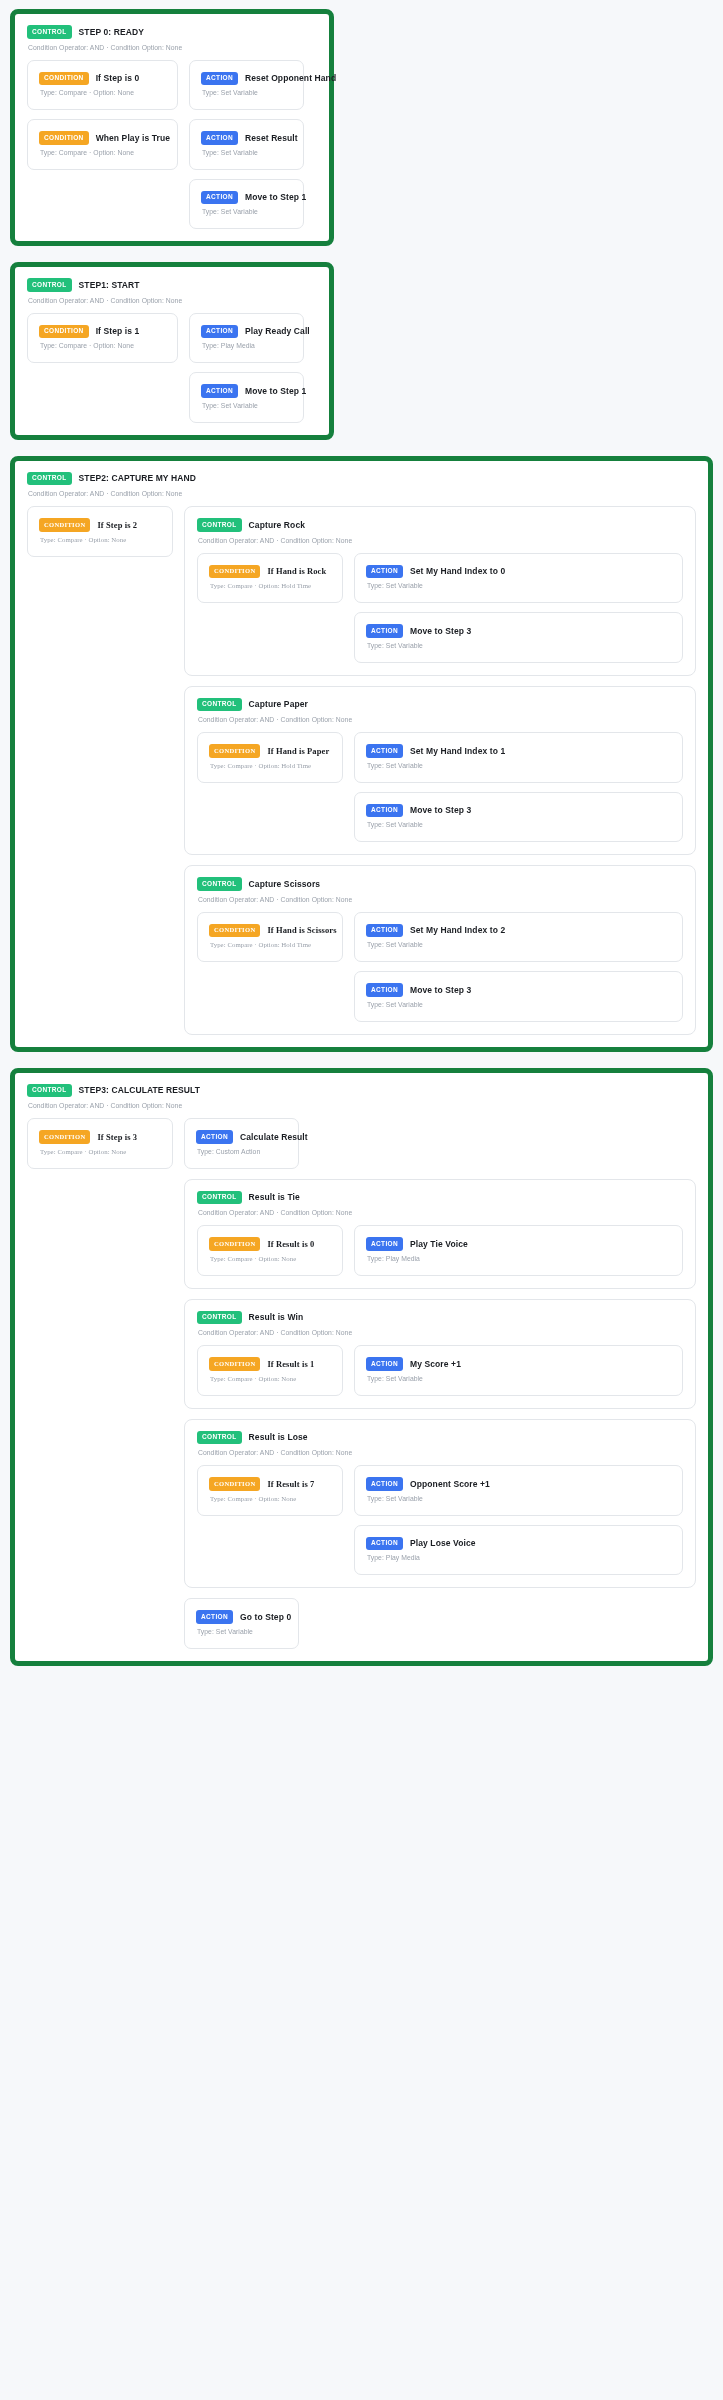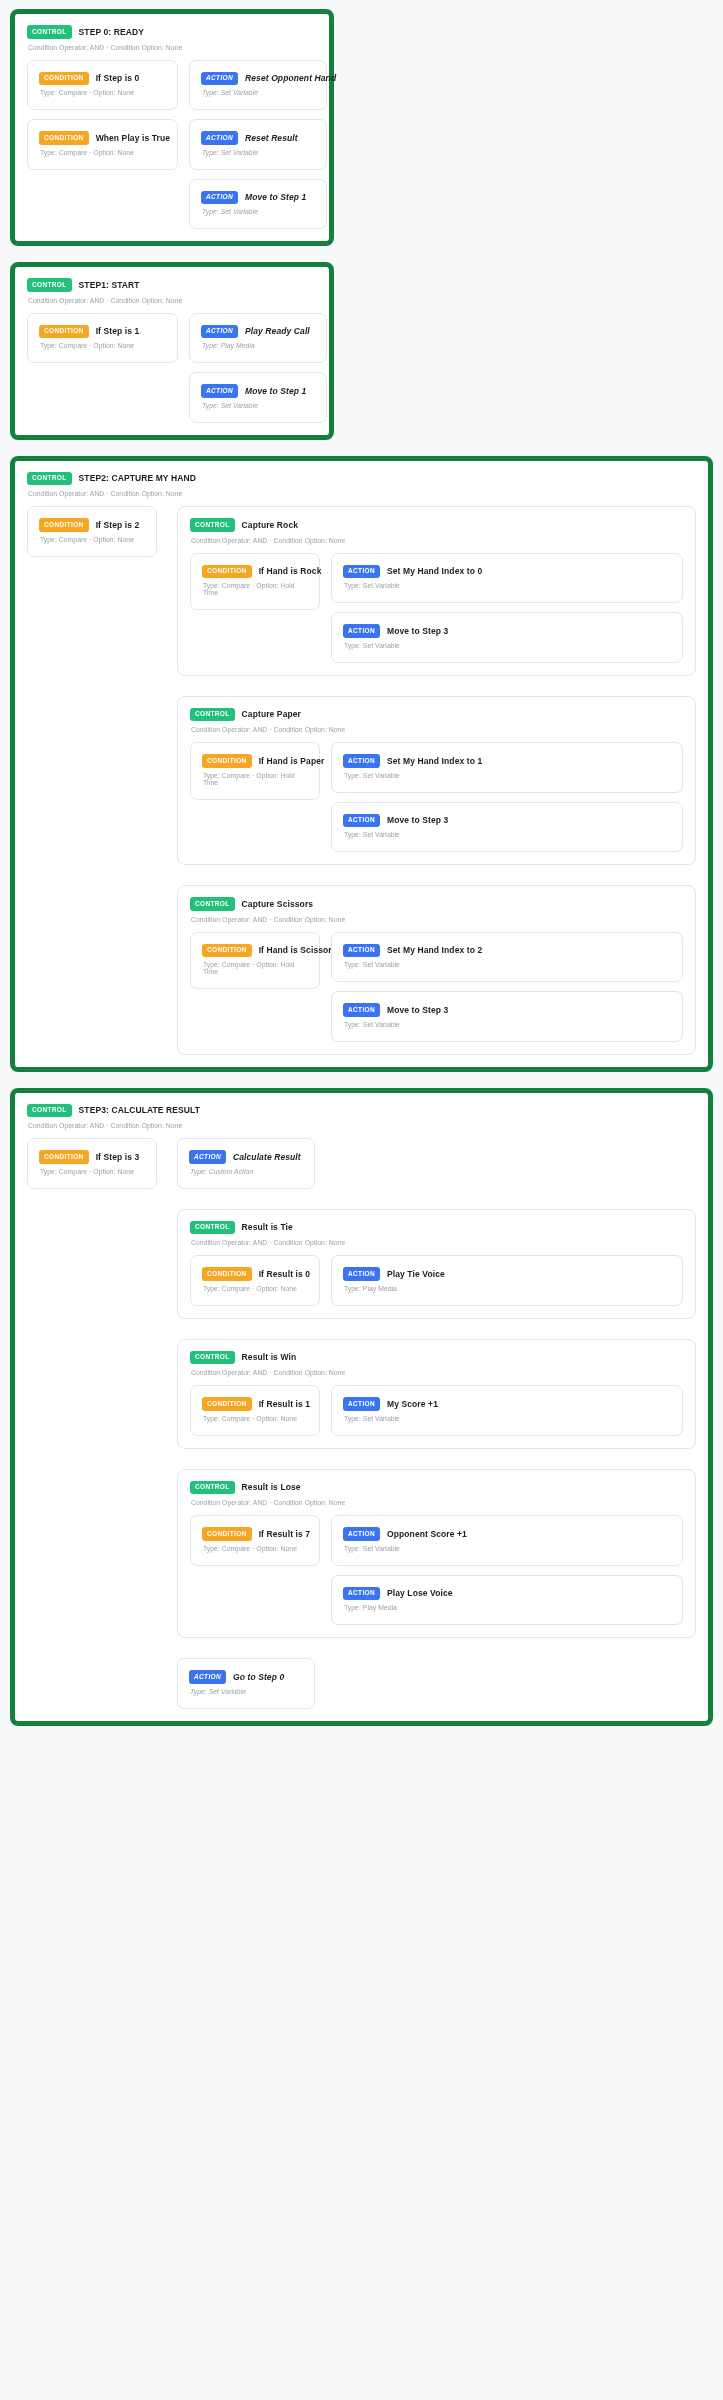--- a/index.html
+++ b/index.html
@@ -91,37 +91,36 @@
     border-radius: 7px;
     box-sizing: border-box;
     padding: 11px 11px 13px 11px;
     min-height: 42px;
   }
   .leaf-card .node-head { margin-bottom: 4px; }
   .leaf-card .node-meta { margin-bottom: 0; }
 
   
   .w-cond-top   { width: 151px; }
-  .w-act-top    { width: 138px; font-style: italic; }
-  .w-cond-step2 { width: 130px; }
+  .w-act-top    { width: 115px; }
+  .w-cond-step2 { width: 146px; font-family: Liberation Serif, serif; }
   .w-nested     { width: 100%; }
 
   
   .control-nested {
     background: #ffffff;
     border: 1px solid #e3e6ea;
     border-radius: 8px;
     box-sizing: border-box;
     padding: 11px 12px 12px 12px;
   }
   .nested-stack {
     display: flex;
     flex-direction: column;
-    gap: 20px;
-    margin-left: 9px;
+    gap: 10px;
   }
 </style>
 </head>
 <body>
 
 <div class="page">
 
   <section class="control-panel narrow">
     <div class="node-head">
       <span class="badge control">CONTROL</span>

